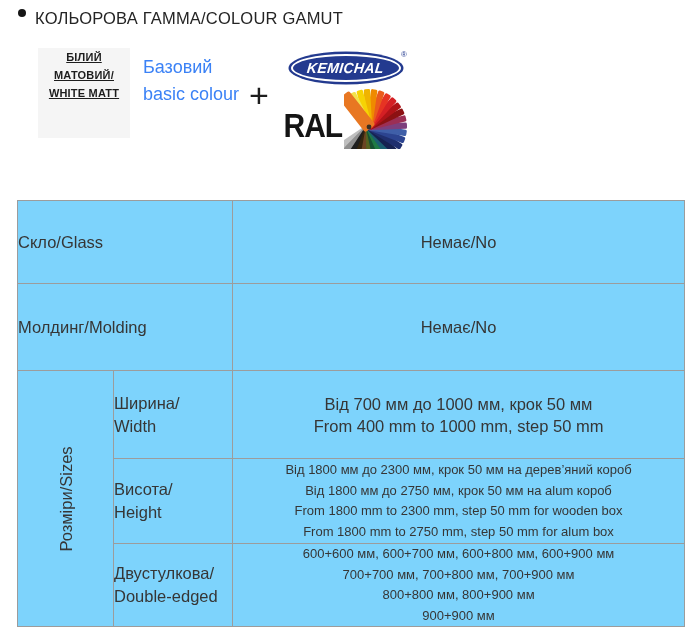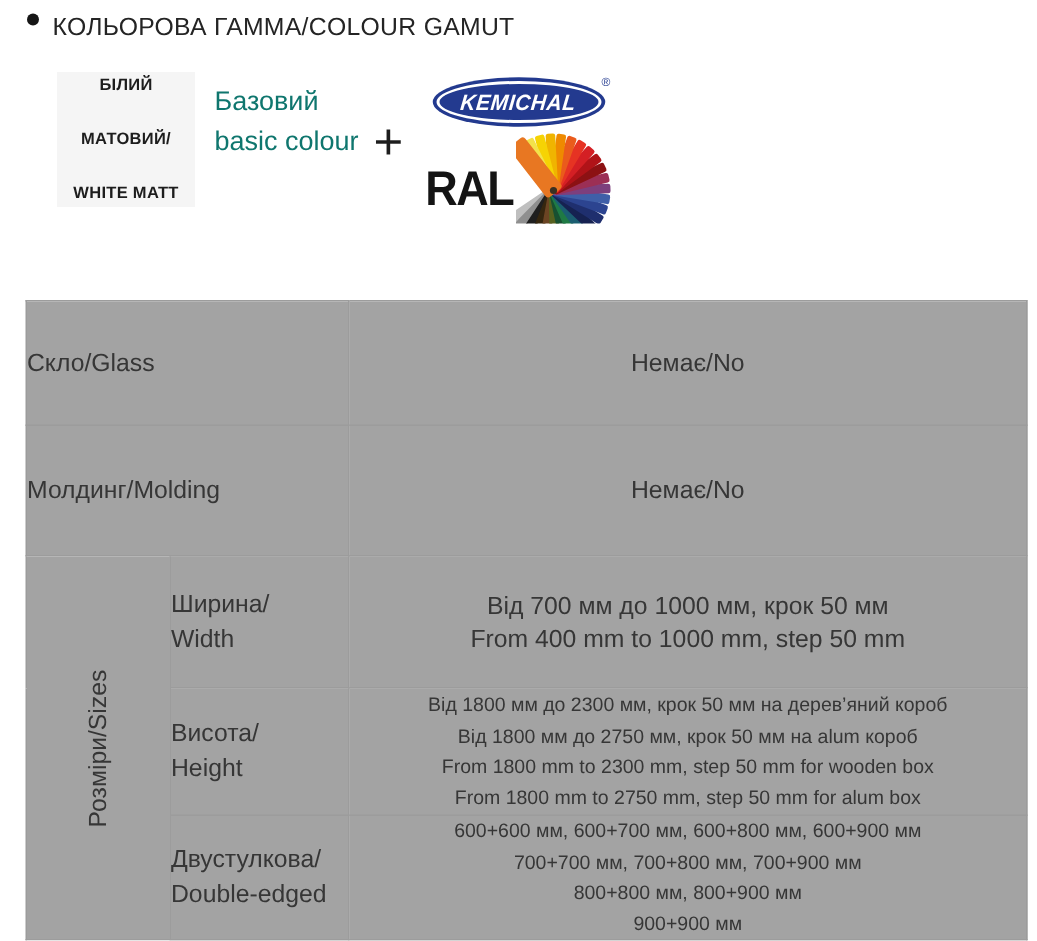--- a/index.html
+++ b/index.html
@@ -10,24 +10,24 @@
 
   
   .page-header{position:absolute;left:18px;top:9px;display:flex;align-items:flex-start;gap:9px;}
   .bullet{width:8px;height:8px;border-radius:50%;background:#161616;flex:0 0 auto;}
   .page-title{font-size:16.5px;color:#242424;letter-spacing:.2px;}
 
   
   .gamut{position:absolute;left:38px;top:48px;display:flex;align-items:flex-start;}
   .swatch{
     width:92px;height:90px;background:var(--swatch_bg,#f5f5f5);
-    display:flex;flex-direction:column;justify-content:space-between;text-align:center;
-    font-weight:bold;font-size:11px;line-height:1.65;color:#1d1d1d;letter-spacing:.2px;
+    display:flex;flex-direction:column;justify-content:flex-start;text-align:center;
+    font-weight:bold;font-size:11px;line-height:1.65;color:#1d1d1d;letter-spacing:.2px;text-decoration:underline;
   }
-  .base-label{margin-left:13px;width:104px;font-size:18px;line-height:27px;color:#0f766e;padding-top:6px;}
+  .base-label{margin-left:13px;width:104px;font-size:18px;line-height:27px;color:#3b82f6;padding-top:6px;}
   .plus{font-size:34px;font-weight:300;color:#1d1d1d;margin-left:2px;margin-top:28px;}
   .brand{margin-left:16px;width:122px;display:flex;flex-direction:column;align-items:center;padding-top:6px;}
   .kemichal{
     position:relative;width:106px;height:24px;background:var(--kemichal_blue,#233a8f);
     border:2px solid #fff;border-radius:50%;
     box-shadow:0 0 0 2.5px var(--kemichal_blue,#233a8f);
     display:flex;align-items:center;justify-content:center;
   }
   .kemichal .logo-text{
     color:#fff;font-style:italic;font-weight:bold;font-size:14px;letter-spacing:.4px;
@@ -37,21 +37,21 @@
   .ral-row{display:flex;align-items:center;margin-top:5px;}
   .ral-text{font-size:30px;font-weight:800;color:#141414;letter-spacing:-1px;margin-top:12px;transform:scaleY(1.08);}
   .fan-wrap{margin-left:2px;margin-top:-4px;}
 
   
   table.spec{
     position:absolute;left:17px;top:200px;width:667px;
     border-collapse:collapse;table-layout:fixed;
     font-size:16.5px;color:#363636;
   }
-  table.spec td{border:1px solid var(--table_border,#9c9c9c);padding:0;vertical-align:middle;background:#a3a3a3;}
+  table.spec td{border:1px solid var(--table_border,#9c9c9c);padding:0;vertical-align:middle;background:#7dd3fc;}
   td.label-cell{padding-left:12px;}
   td.sub-label-cell{padding-left:11px;line-height:23px;}
   td.value-cell{padding-left:10px;line-height:22px;text-align:center;}
   td.value-cell.dense{line-height:20.5px;font-size:13px;margin-top:28px;}
   td.vcell{position:relative;}
   .vtext{
     position:absolute;left:50%;top:50%;
     transform:translate(-50%,-50%) rotate(-90deg);
     white-space:nowrap;font-size:16.5px;color:#363636;
   }

